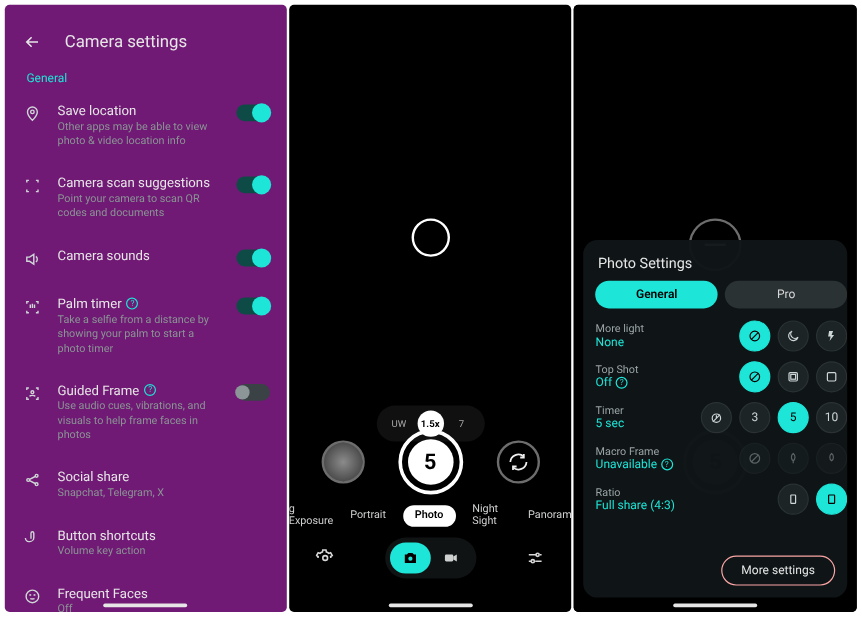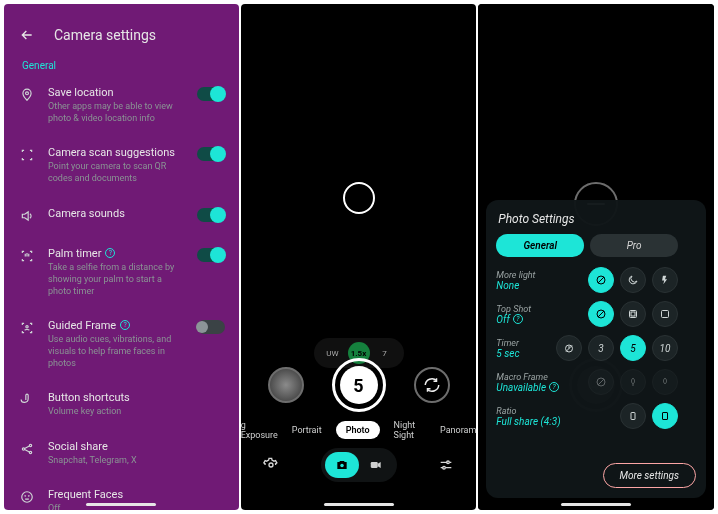--- a/index.html
+++ b/index.html
@@ -25,38 +25,38 @@
   .toggle .knob { width:16px; height:16px; border-radius:50%; background:#1de5d7; position:absolute; top:-1px; right:-1px; }
   .toggle.off { background:#3a4245; }
   .toggle.off .knob { background:#8c9598; left:-1px; right:auto; width:12px; height:12px; top:1px; }
   .navbar { position:absolute; bottom:4px; left:50%; transform:translateX(-50%); width:70px; height:3px; background:#e6e6e6; border-radius:3px;}
   .help { width:10px; height:10px; border:1px solid #1de5d7; border-radius:50%; display:inline-flex; align-items:center; justify-content:center; font-size:7px; color:#1de5d7; }
 
   
   .vf-circle { position:absolute; left:50%; top:178px; transform:translateX(-50%); width:32px; height:32px; border:2px solid #fff; border-radius:50%; }
   .zooms { position:absolute; left:50%; bottom:142px; transform:translateX(-50%); display:flex; gap:4px; background:#101010; padding:4px 8px; border-radius:20px; align-items:center;}
   .zoom { font-size:8px; color:#a8a8a8; width:22px; height:22px; border-radius:50%; display:flex; align-items:center; justify-content:center; }
-  .zoom.active { background:#15803d; color:#000; font-weight:700; }
+  .zoom.active { background:#ffffff; color:#000; font-weight:700; }
   .ctrls { position:absolute; left:0; right:0; bottom:98px; display:flex; align-items:center; justify-content:center; gap:28px; }
   .shutter { width:54px; height:54px; border-radius:50%; border:3px solid #fff; display:flex; align-items:center; justify-content:center; }
   .shutter-inner { width:38px; height:38px; border-radius:50%; background:#fff; color:#000; display:flex; align-items:center; justify-content:center; font-weight:700; font-size:18px;}
   .sidebtn { width:36px; height:36px; border-radius:50%; border:2px solid #6d6d6d; display:flex; align-items:center; justify-content:center; color:#eee; }
   .gallery { background:radial-gradient(circle,#8b8b8b,#333);}
   .modes { position:absolute; bottom:70px; left:0; right:0; display:flex; align-items:center; justify-content:center; gap:14px; font-size:9px; color:#cfd0d0; }
   .mode.active { background:#fff; color:#000; padding:4px 10px; border-radius:12px; font-weight:600;}
   .bottombar { position:absolute; bottom:28px; left:0; right:0; display:flex; align-items:center; justify-content:space-between; padding:0 22px;}
   .pill { display:flex; background:#101314; border-radius:20px; padding:4px; gap:0;}
   .pillbtn { width:34px; height:26px; border-radius:16px; display:flex; align-items:center; justify-content:center; color:#cfd0d0;}
   .pillbtn.active { background:#1de5d7; color:#000; }
   .smallicon { width:16px; height:16px; display:flex; align-items:center; justify-content:center; font-size:13px; color:#d7d7d7;}
 
   
   .backdrop { position:absolute; inset:0; background:#000; }
   .bg-ctrls { position:absolute; left:0; right:0; bottom:98px; display:flex; align-items:center; justify-content:center; gap:28px; opacity:0.25; filter:blur(0.2px);}
-  .sheet { position:absolute; left:8px; right:8px; top:196px; bottom:12px; background:rgba(16,22,24,0.97); border-radius:12px; padding:10px 28px 10px 10px; overflow:hidden;font-style:italic;}
+  .sheet { position:absolute; left:8px; right:8px; top:196px; bottom:12px; background:rgba(16,22,24,0.97); border-radius:12px; padding:10px 0 10px 10px; overflow:hidden;}
   .handle { position:absolute; left:50%; top:178px; transform:translateX(-50%); width:44px; height:44px; border:2px solid #6d6d6d; border-radius:50%; display:flex; align-items:center; justify-content:center;}
   .handle .bar { width:18px; height:2px; background:#cfcfcf; border-radius:2px; }
   .sheet-title{ font-size:12px; color:#e6e6e6; margin:2px 0 8px 2px; }
   .segtabs { display:flex; gap:6px; margin-bottom:10px;}
   .segtab { flex:1; text-align:center; font-size:10px; padding:6px 0; border-radius:14px; background:#2a3234; color:#d7d7d7;}
   .segtab.active { background:#1de5d7; color:#000; font-weight:600;}
   .rows { display:flex; flex-direction:column; gap:8px; }
   .srow { display:flex; align-items:center; justify-content:space-between; gap:6px;}
   .slab { display:flex; flex-direction:column; font-size:9px; color:#9ba4a4; }
   .slab .v { color:#1de5d7; font-size:10px; display:flex; align-items:center; gap:3px;}
@@ -162,41 +162,41 @@
           <div class="sub">Use audio cues, vibrations, and visuals to help frame faces in photos</div>
         </div>
       <div class="toggle off">
           <div class="knob"></div>
         </div>
     </div>
 
     <div class="item">
       <div class="ico">
           <svg width="14" height="14" viewBox="0 0 24 24" fill="none" stroke="currentColor" stroke-width="2">
-            <path d="M10 4v8M10 4a2 2 0 0 1 4 0v6a6 6 0 0 1-6 6h-1a5 5 0 0 1-5-5"></path>
-          </svg>
-        </div>
-      <div class="txt">
-          <div class="ttl">Button shortcuts</div>
-          <div class="sub">Volume key action</div>
-        </div>
-    </div>
-
-    <div class="item">
-      <div class="ico">
-          <svg width="14" height="14" viewBox="0 0 24 24" fill="none" stroke="currentColor" stroke-width="2">
             <circle cx="6" cy="12" r="2"></circle>
             <circle cx="18" cy="6" r="2"></circle>
             <circle cx="18" cy="18" r="2"></circle>
             <path d="M8 11l8-4M8 13l8 4"></path>
           </svg>
         </div>
       <div class="txt">
           <div class="ttl">Social share</div>
           <div class="sub">Snapchat, Telegram, X</div>
+        </div>
+    </div>
+
+    <div class="item">
+      <div class="ico">
+          <svg width="14" height="14" viewBox="0 0 24 24" fill="none" stroke="currentColor" stroke-width="2">
+            <path d="M10 4v8M10 4a2 2 0 0 1 4 0v6a6 6 0 0 1-6 6h-1a5 5 0 0 1-5-5"></path>
+          </svg>
+        </div>
+      <div class="txt">
+          <div class="ttl">Button shortcuts</div>
+          <div class="sub">Volume key action</div>
         </div>
     </div>
 
     <div class="item">
       <div class="ico">
           <svg width="14" height="14" viewBox="0 0 24 24" fill="none" stroke="currentColor" stroke-width="2">
             <circle cx="12" cy="12" r="9"></circle>
             <circle cx="9" cy="10" r="0.5"></circle>
             <circle cx="15" cy="10" r="0.5"></circle>
             <path d="M9 15c1 1 5 1 6 0"></path>

